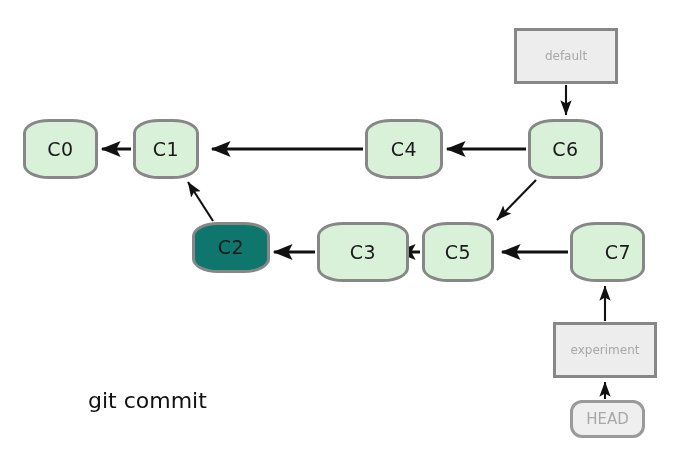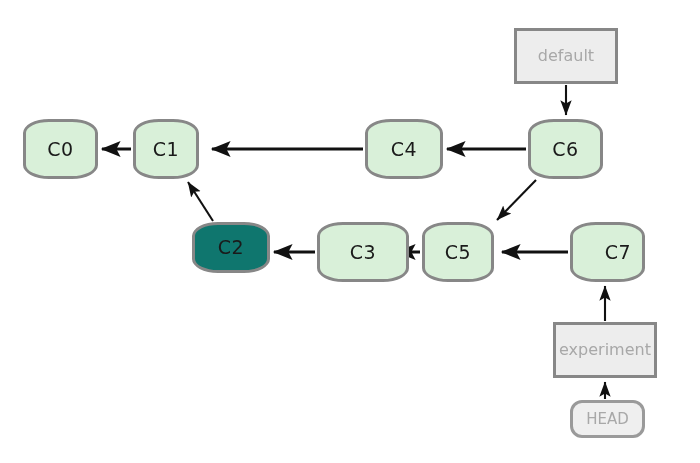--- a/index.html
+++ b/index.html
@@ -50,21 +50,21 @@
     box-sizing: border-box;
     background: #ededed;
     border: 3px solid #878787;
     display: flex;
     align-items: center;
     justify-content: center;
     z-index: 3;
   }
   .branch-box .branch-label {
     font-family: "DejaVu Sans", sans-serif;
-    font-size: 16px;
+    font-size: 12px;
     color: #a8a8a8;
     line-height: 1;
   }
   
   .head-box {
     position: absolute;
     box-sizing: border-box;
     background: #efefef;
     border: 3px solid #9a9a9a;
     border-radius: 12px;
@@ -151,13 +151,14 @@
       </div>
       <div class="branch-box" style="left: 553px; top: 322px; width: 104px; height: 56px; background: rgb(237, 237, 237); border-color: rgb(135, 135, 135);">
         <span class="branch-label">experiment</span>
       </div>
     </div>
 
   <div class="head-box" id="head-node" style="left: 570px; top: 400px; width: 75px; height: 38px; background: rgb(239, 239, 239); border-color: rgb(154, 154, 154); justify-content: center;">
     <span class="head-label">HEAD</span>
   </div>
 
+  <div id="caption" style="left: 88px; top: 388px;">git commit</div>
 </div>
 
 </body></html>

